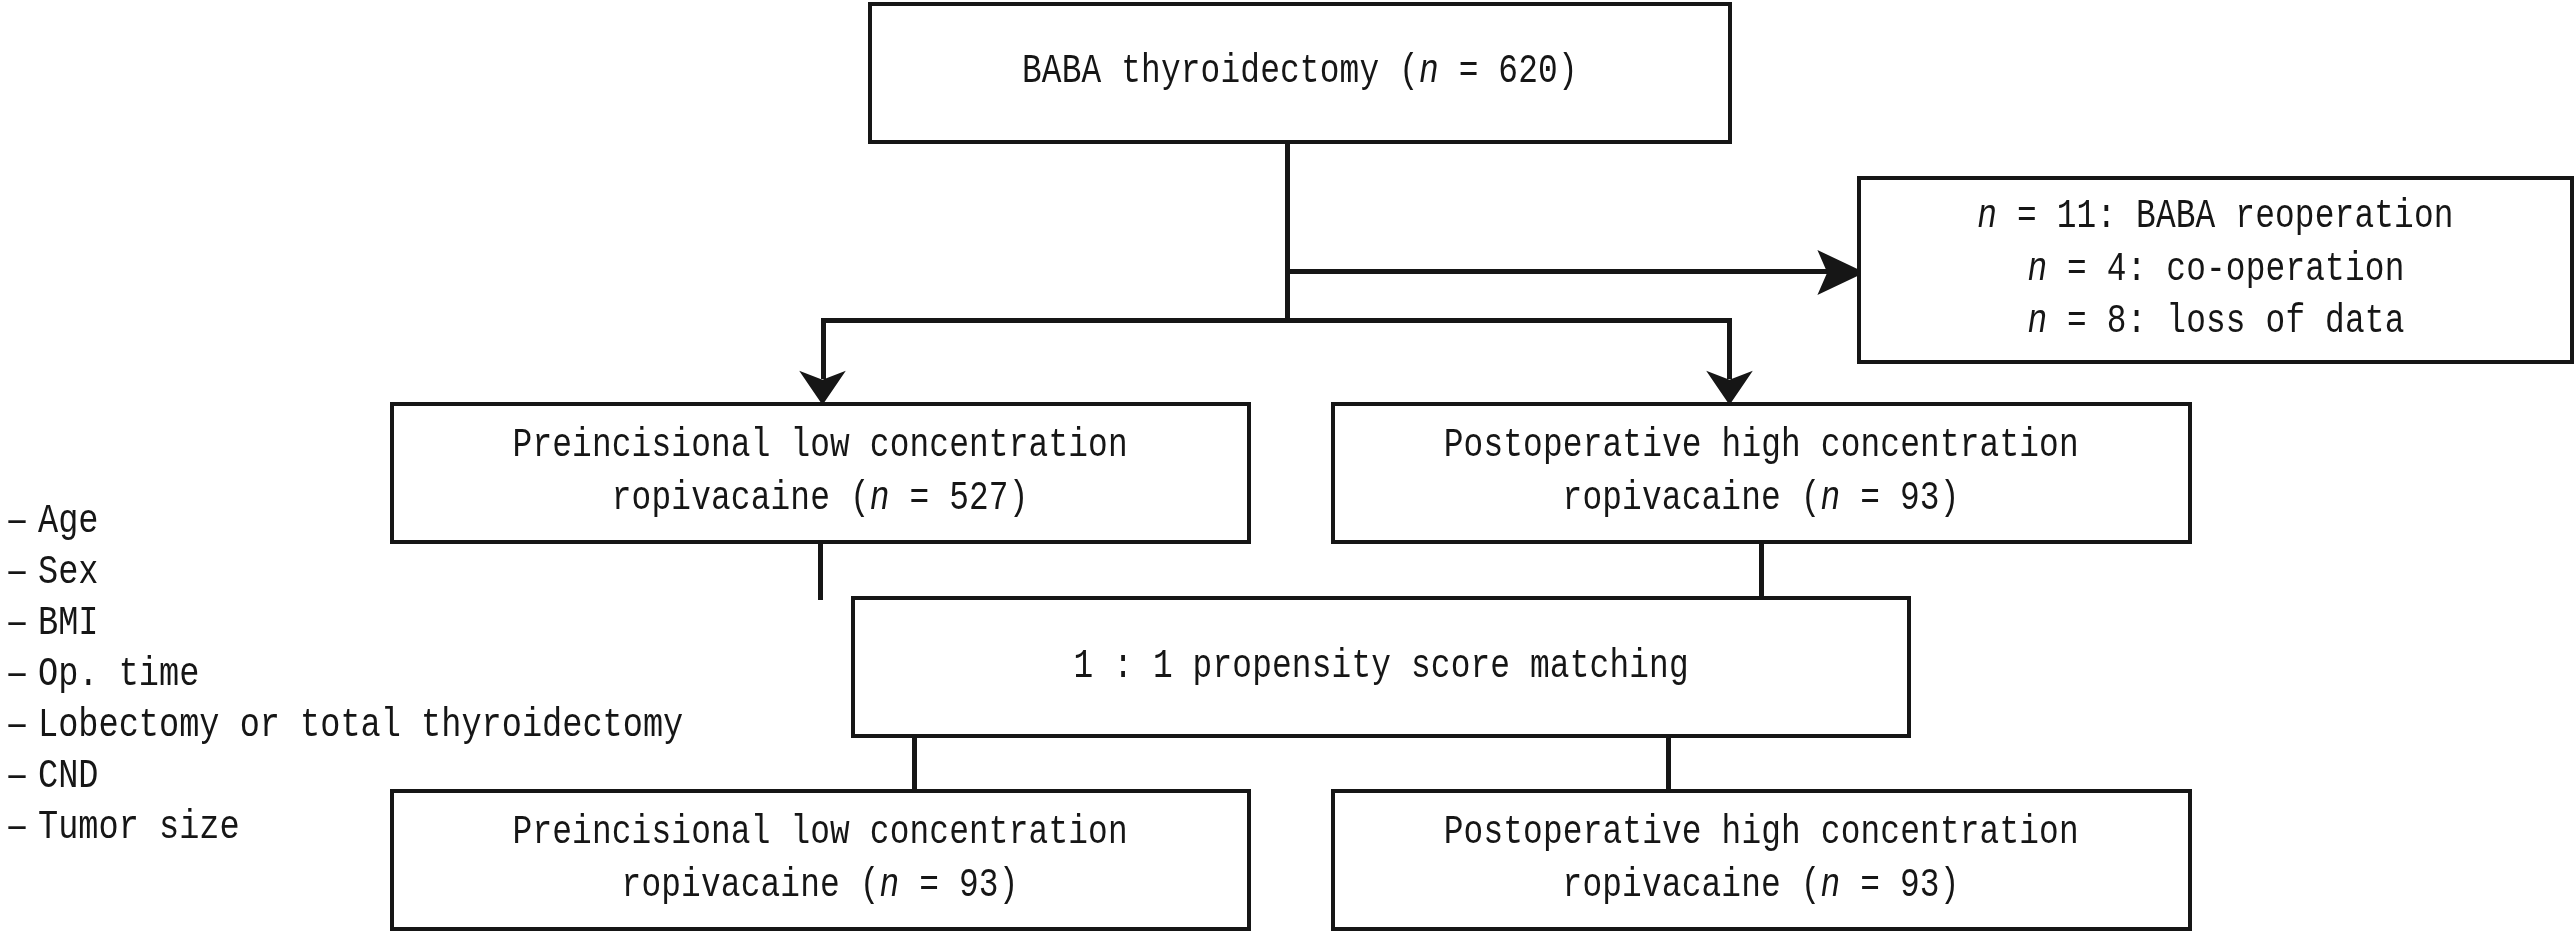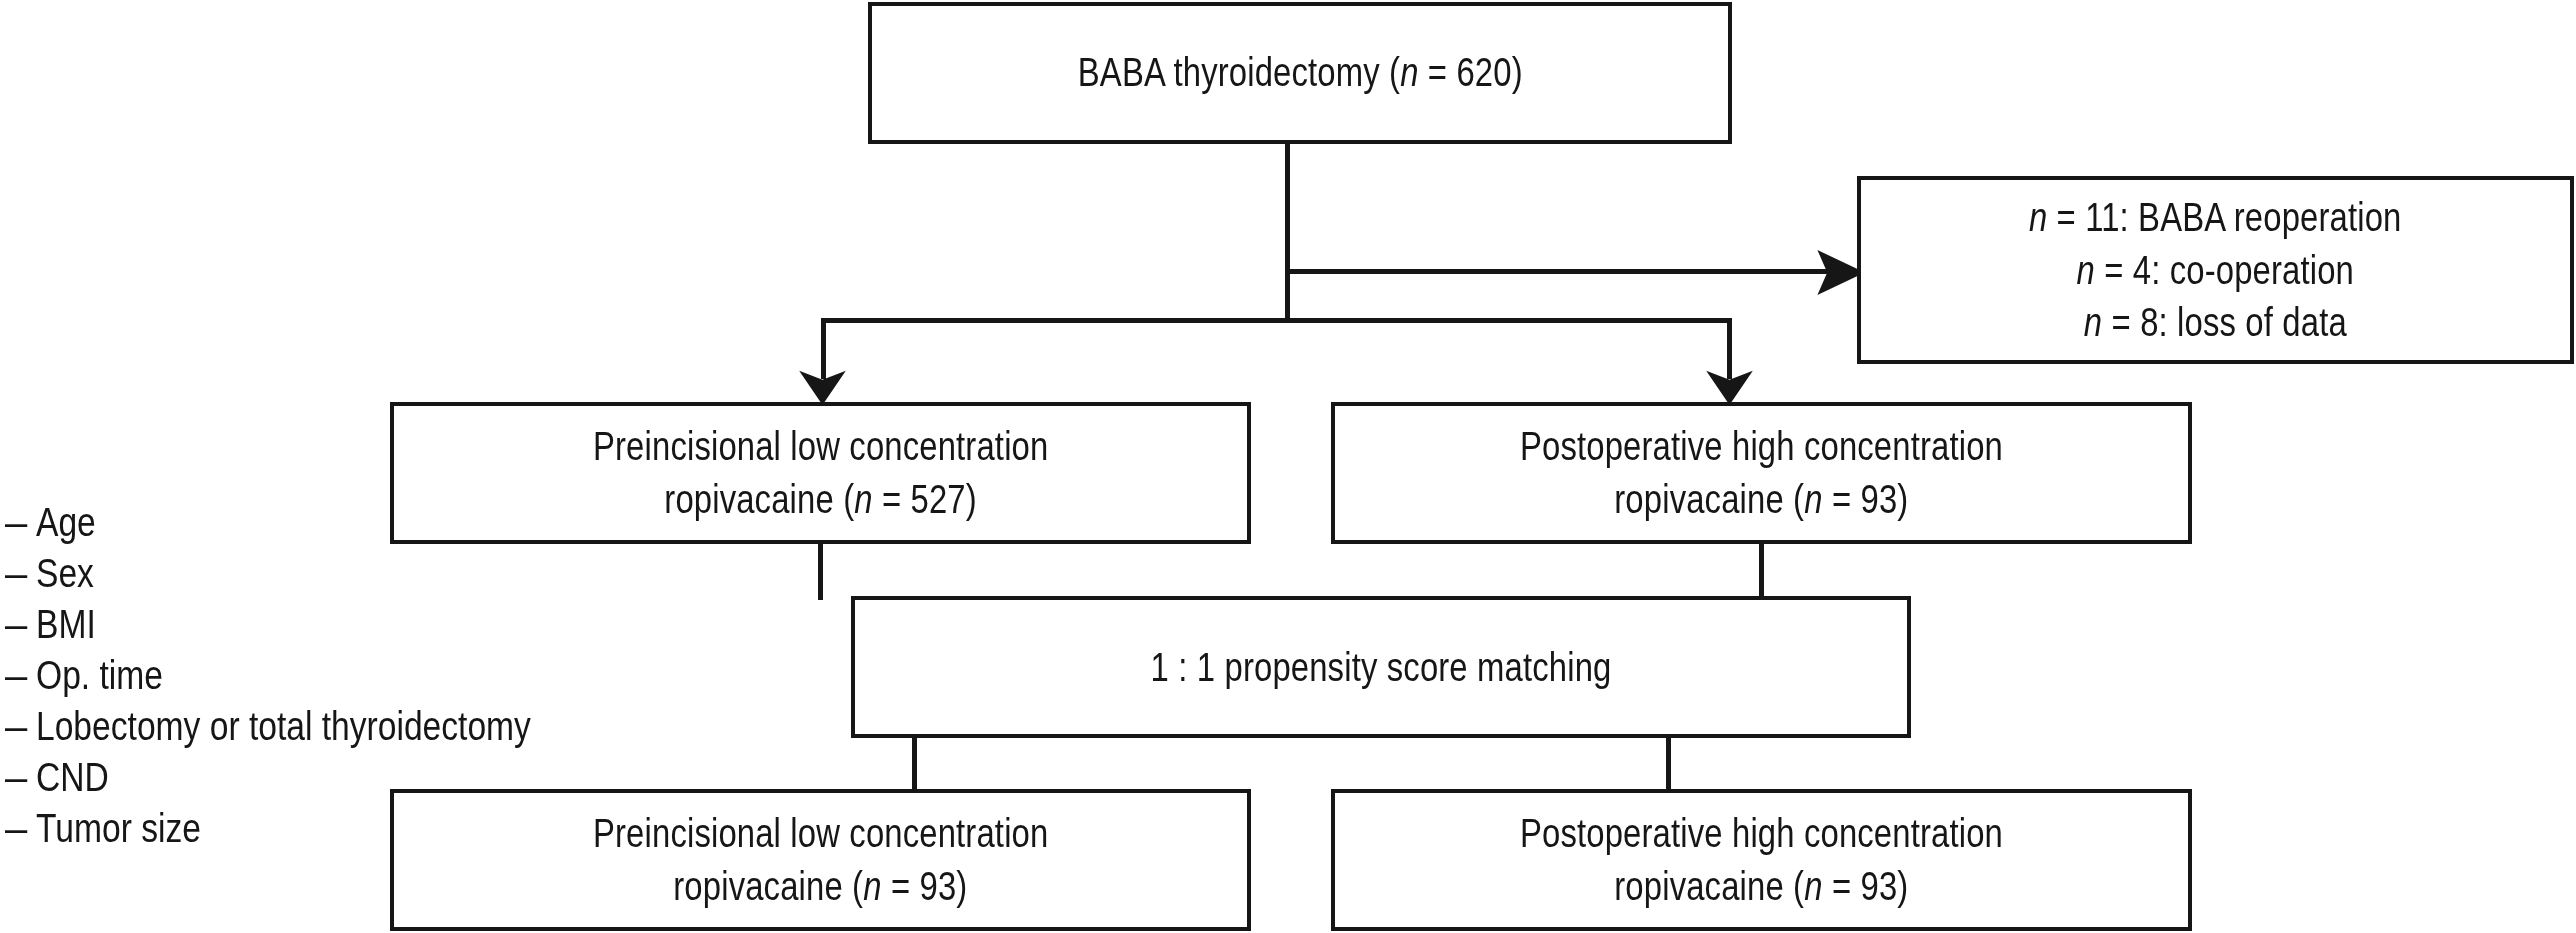--- a/index.html
+++ b/index.html
@@ -6,21 +6,21 @@
     margin: 0;
     padding: 0;
     background: #ffffff;
   }
   #canvas {
     position: relative;
     width: 2576px;
     height: 933px;
     background: #ffffff;
     overflow: hidden;
-    font-family: Liberation Sans, sans-serif;
+    font-family: Liberation Mono, monospace;
     color: #161616;
   }
   .box {
     position: absolute;
     box-sizing: border-box;
     border: 4.1px solid #161616;
     background: #ffffff;
     display: flex;
     align-items: center;
     justify-content: center;

